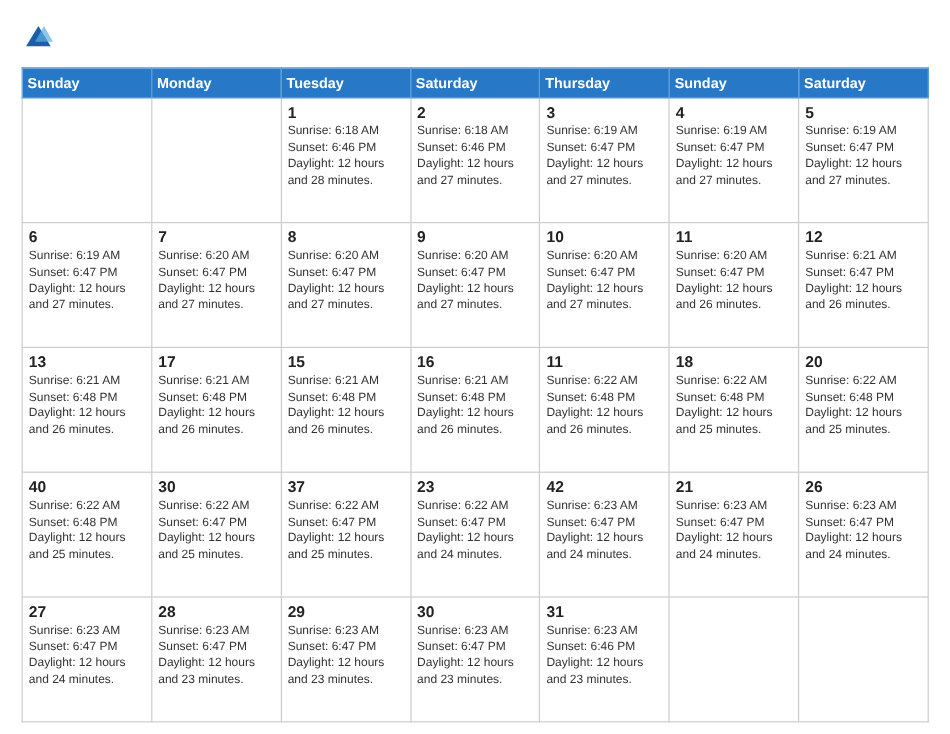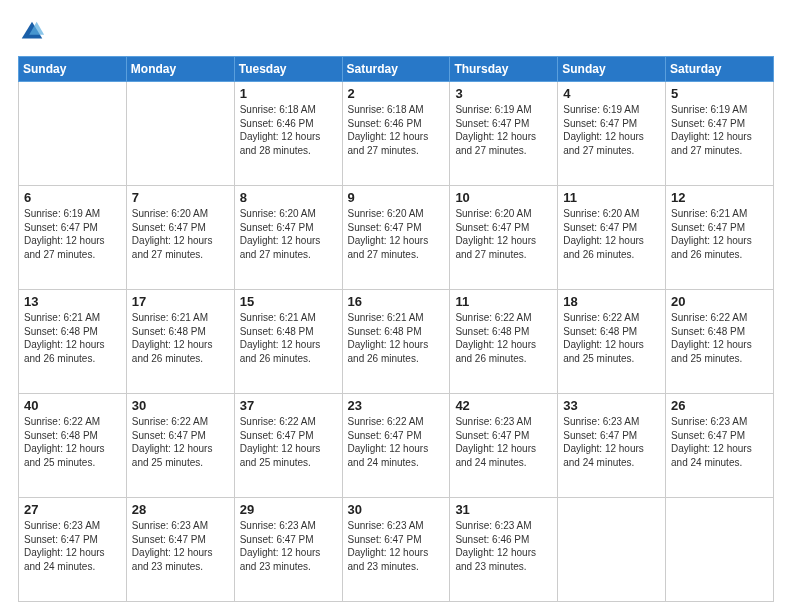--- a/index.html
+++ b/index.html
@@ -237,21 +237,21 @@
           </td>
           <td>
             <span class="day-num">23</span>
             <div class="day-info">Sunrise: 6:22 AM<br>Sunset: 6:47 PM<br>Daylight: 12 hours and 24 minutes.</div>
           </td>
           <td>
             <span class="day-num">42</span>
             <div class="day-info">Sunrise: 6:23 AM<br>Sunset: 6:47 PM<br>Daylight: 12 hours and 24 minutes.</div>
           </td>
           <td>
-            <span class="day-num">33</span>
+            <span class="day-num">21</span>
             <div class="day-info">Sunrise: 6:23 AM<br>Sunset: 6:47 PM<br>Daylight: 12 hours and 24 minutes.</div>
           </td>
           <td>
             <span class="day-num">26</span>
             <div class="day-info">Sunrise: 6:23 AM<br>Sunset: 6:47 PM<br>Daylight: 12 hours and 24 minutes.</div>
           </td>
         </tr>
         <tr>
           <td>
             <span class="day-num">27</span>

